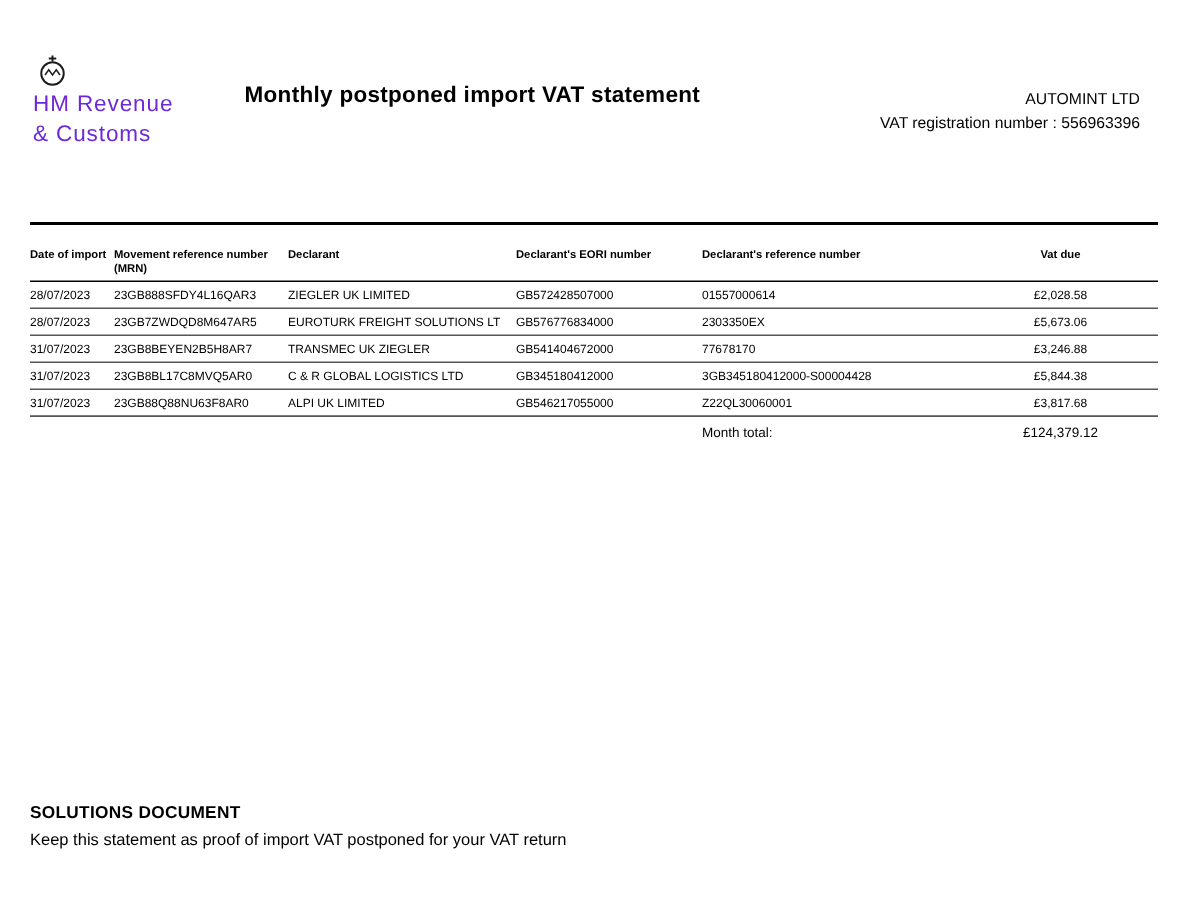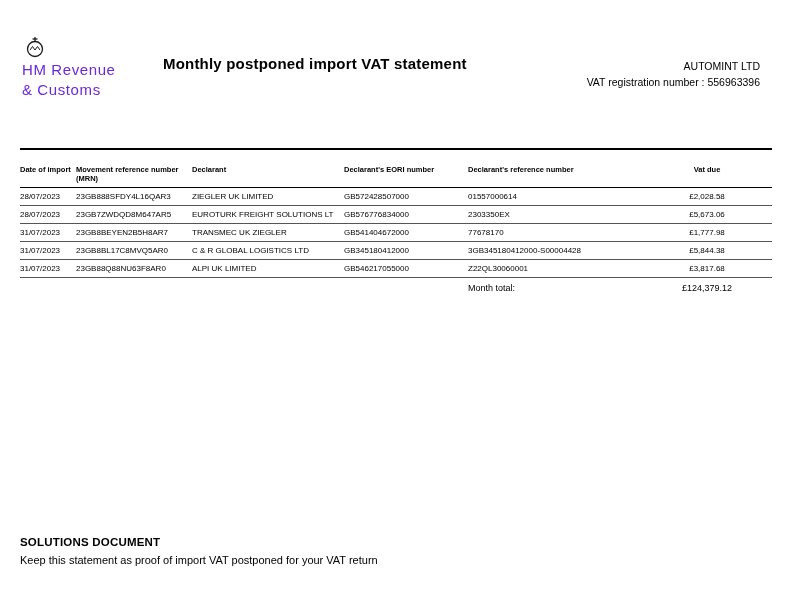--- a/index.html
+++ b/index.html
@@ -122,21 +122,21 @@
           <td>GB576776834000</td>
           <td>2303350EX</td>
           <td>£5,673.06</td>
         </tr>
         <tr>
           <td>31/07/2023</td>
           <td>23GB8BEYEN2B5H8AR7</td>
           <td>TRANSMEC UK ZIEGLER</td>
           <td>GB541404672000</td>
           <td>77678170</td>
-          <td>£1,777.98</td>
+          <td>£3,246.88</td>
         </tr>
         <tr>
           <td>31/07/2023</td>
           <td>23GB8BL17C8MVQ5AR0</td>
           <td>C &amp; R GLOBAL LOGISTICS LTD</td>
           <td>GB345180412000</td>
           <td>3GB345180412000-S00004428</td>
           <td>£5,844.38</td>
         </tr>
         <tr>

